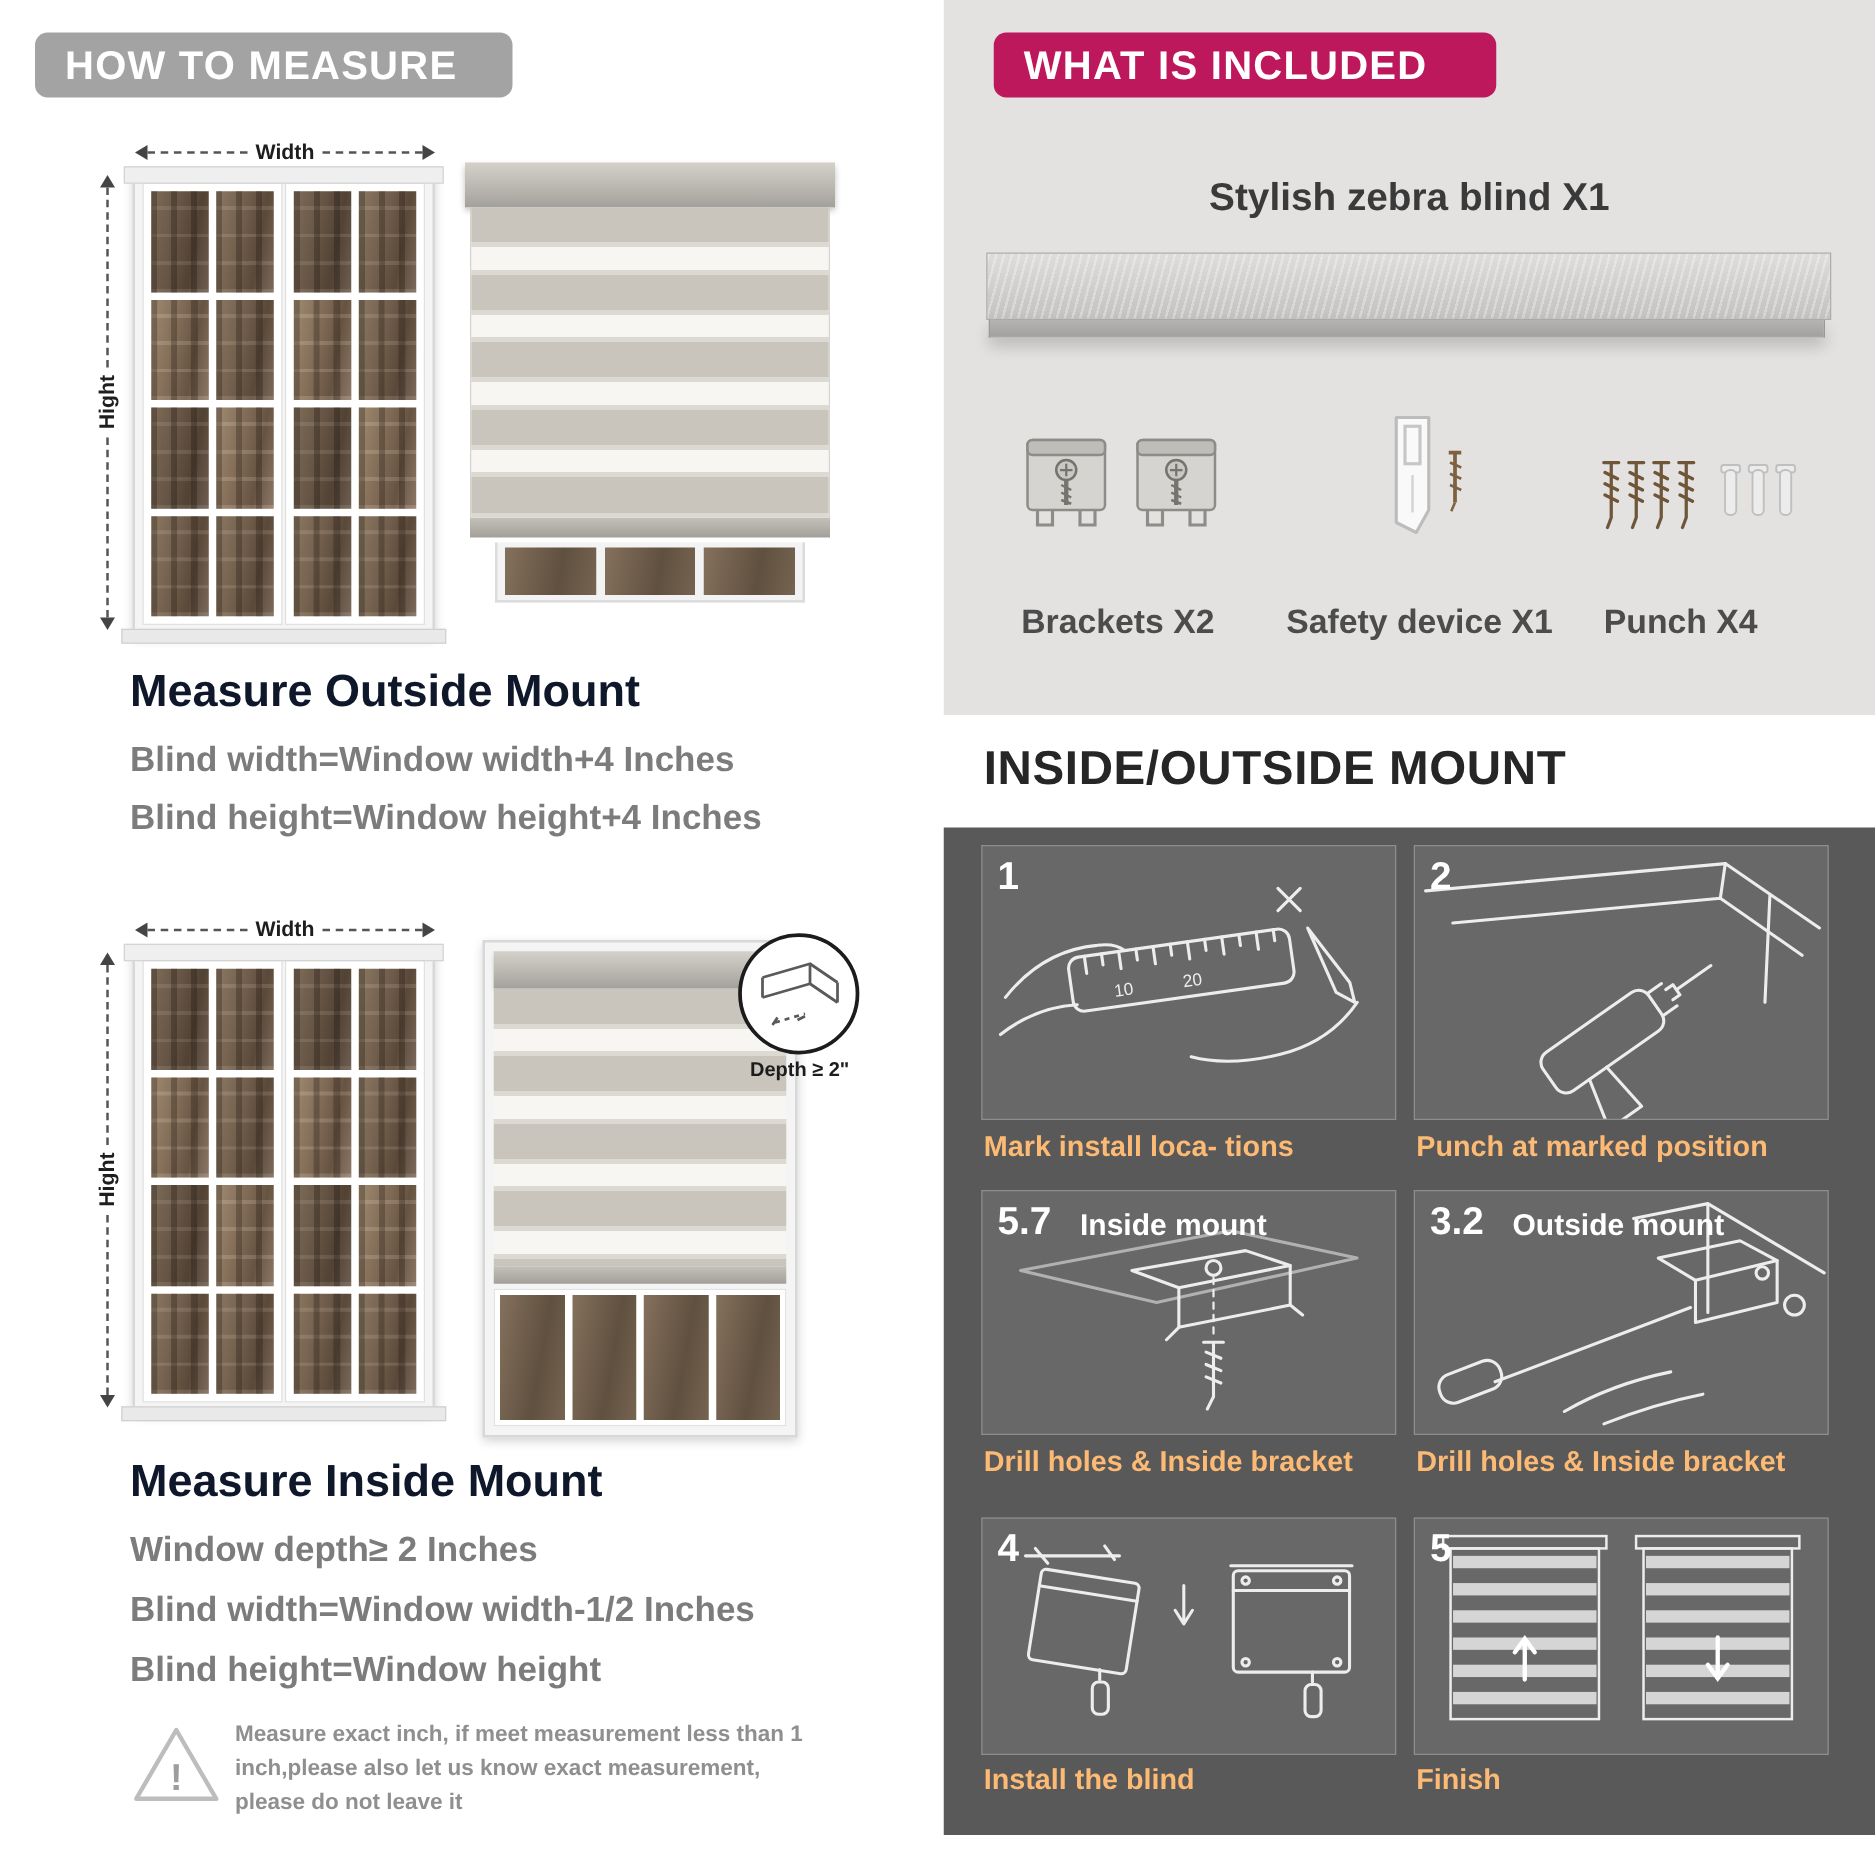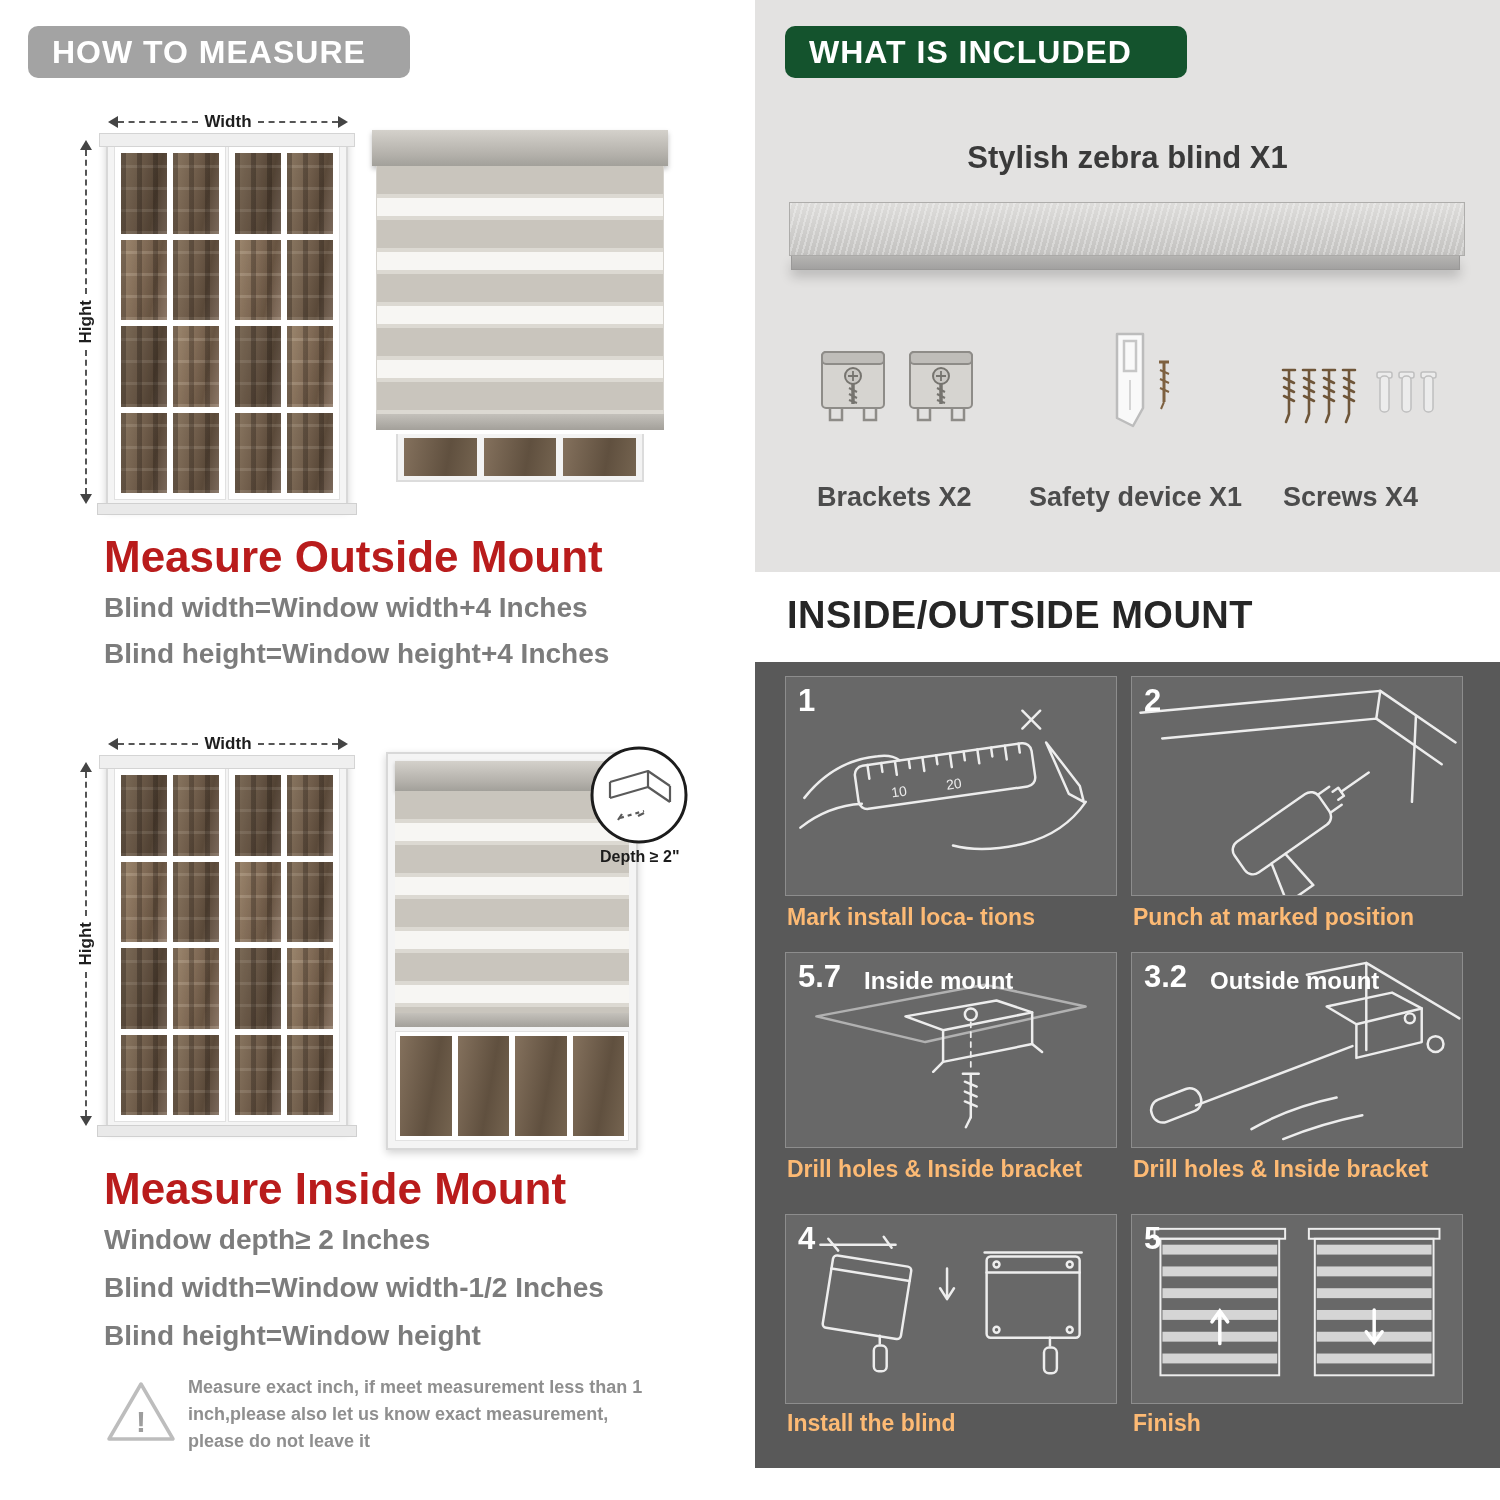--- a/index.html
+++ b/index.html
@@ -7,22 +7,22 @@
     position:relative;width:1500px;height:1468px;background:#ffffff;
     font-family:"Liberation Sans",sans-serif;overflow:hidden;
   }
   
   .pill-banner{
     position:absolute;height:52px;border-radius:10px;color:#ffffff;
     font-size:32px;font-weight:bold;letter-spacing:1px;line-height:52px;
     padding-left:24px;box-sizing:border-box;
   }
   .banner-how{left:28px;top:26px;width:382px;background:#a3a3a3;}
-  .banner-included{left:30px;top:26px;width:402px;background:#14532d;}
-  .sec-heading{position:absolute;font-size:44px;font-weight:bold;color:#b91c1c;}
+  .banner-included{left:40px;top:26px;width:402px;background:#be185d;}
+  .sec-heading{position:absolute;font-size:36px;font-weight:bold;color:#0f172a;}
   .formula{position:absolute;font-size:28px;font-weight:bold;color:#7c7c7c;}
   
   .harrow{position:absolute;display:flex;align-items:center;}
   .harrow .dl{flex:1;border-top:2px dashed #555;height:0;}
   .harrow .tri-l{width:0;height:0;border-top:6px solid transparent;border-bottom:6px solid transparent;border-right:10px solid #444;}
   .harrow .tri-r{width:0;height:0;border-top:6px solid transparent;border-bottom:6px solid transparent;border-left:10px solid #444;}
   .harrow .lbl{font-size:17px;font-weight:bold;color:#1e1e1e;padding:0 6px;}
   .varrow{position:absolute;display:flex;flex-direction:column;align-items:center;}
   .varrow .dl{flex:1;border-left:2px dashed #555;width:0;}
   .varrow .tri-t{width:0;height:0;border-left:6px solid transparent;border-right:6px solid transparent;border-bottom:10px solid #444;}
@@ -271,21 +271,21 @@
         <g fill="#ececec" stroke="#bfbfbf" stroke-width="1.5">
           <rect x="104" y="14" width="15" height="6" rx="2"></rect>
             <rect x="107" y="18" width="9" height="36" rx="4"></rect>
           <rect x="126" y="14" width="15" height="6" rx="2"></rect>
             <rect x="129" y="18" width="9" height="36" rx="4"></rect>
           <rect x="148" y="14" width="15" height="6" rx="2"></rect>
             <rect x="151" y="18" width="9" height="36" rx="4"></rect>
         </g>
       </svg>
     </div>
-    <div class="part-label" style="left:528px;top:482px;">Screws X4</div>
+    <div class="part-label" style="left:528px;top:482px;">Punch X4</div>
   </div>
 
   <div class="mount-band">
     <div class="mount-heading">INSIDE/OUTSIDE MOUNT</div>
   </div>
 
   <div class="dark-section">
 
     <div class="step-panel" style="left:30px;top:14px;width:332px;height:220px;">
       <div class="step-num">1</div>

